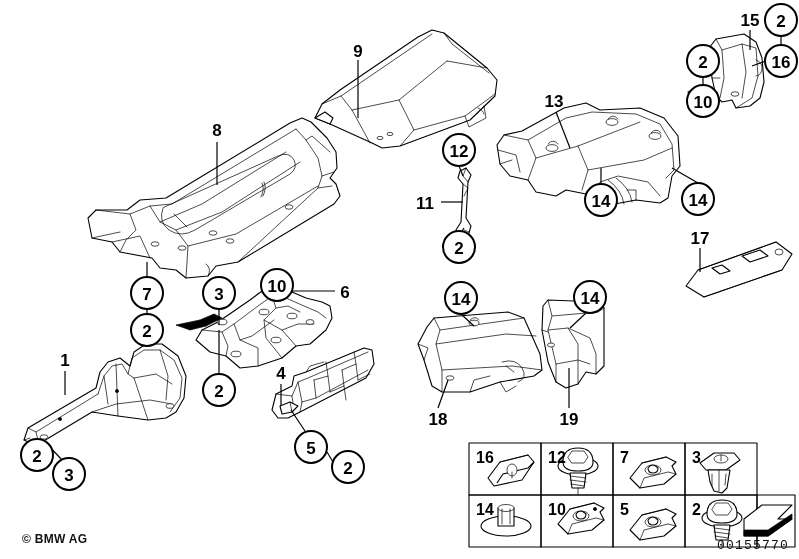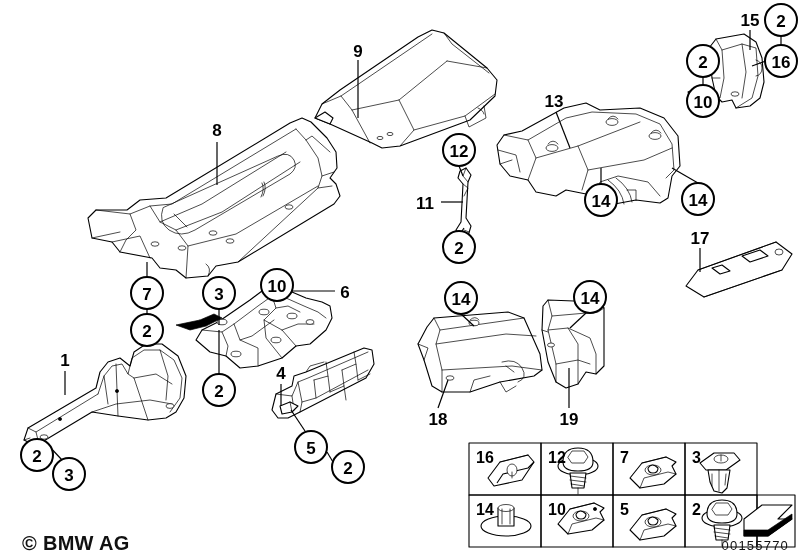--- a/index.html
+++ b/index.html
@@ -21,34 +21,34 @@
     position: absolute;
     left: 0;
     top: 0;
     width: 799px;
     height: 559px;
   }
   .copyright {
     position: absolute;
     left: 22px;
     top: 532px;
-    font-size: 20px;
+    font-size: 12px;
     font-weight: bold;
     letter-spacing: 0.3px;
     color: #111;
     font-family: "Liberation Sans", sans-serif;
   }
   .drawing-number {
     position: absolute;
     right: 10px;
     top: 538px;
     font-size: 13px;
     color: #111;
     letter-spacing: 1.2px;
-    font-family: Liberation Sans, sans-serif;
+    font-family: Liberation Mono, monospace;
   }
 </style>
 </head>
 <body>
 
 <div id="page">
 
   <svg id="diagram-svg" viewBox="0 0 799 559" xmlns="http://www.w3.org/2000/svg">
     <defs>
       <style>

